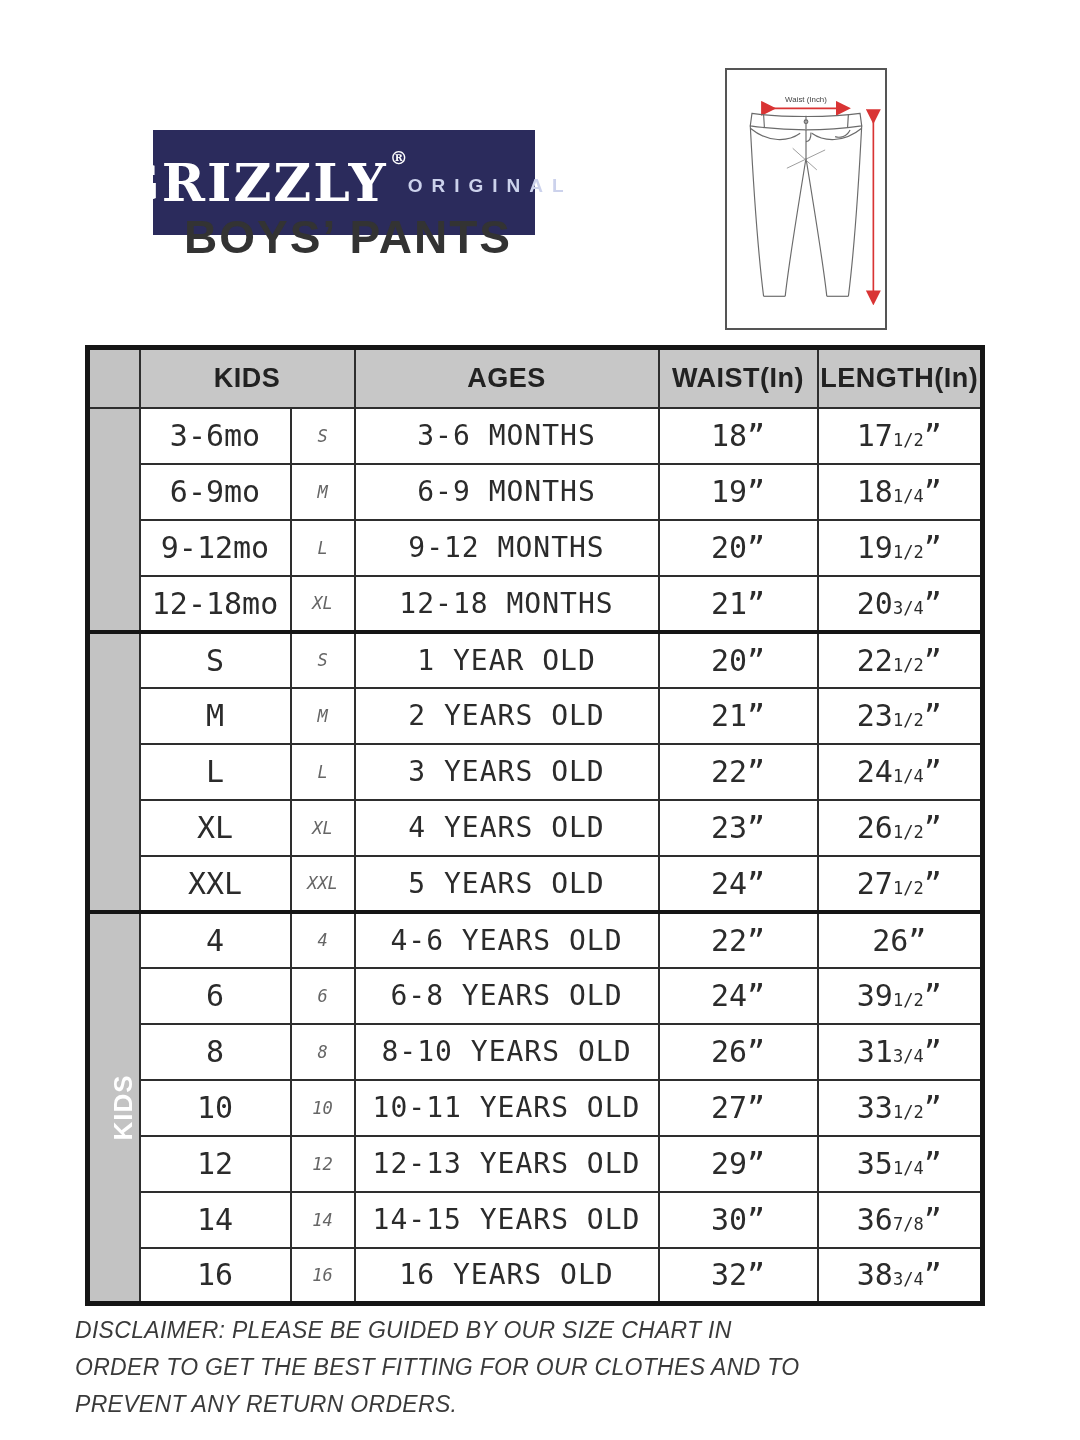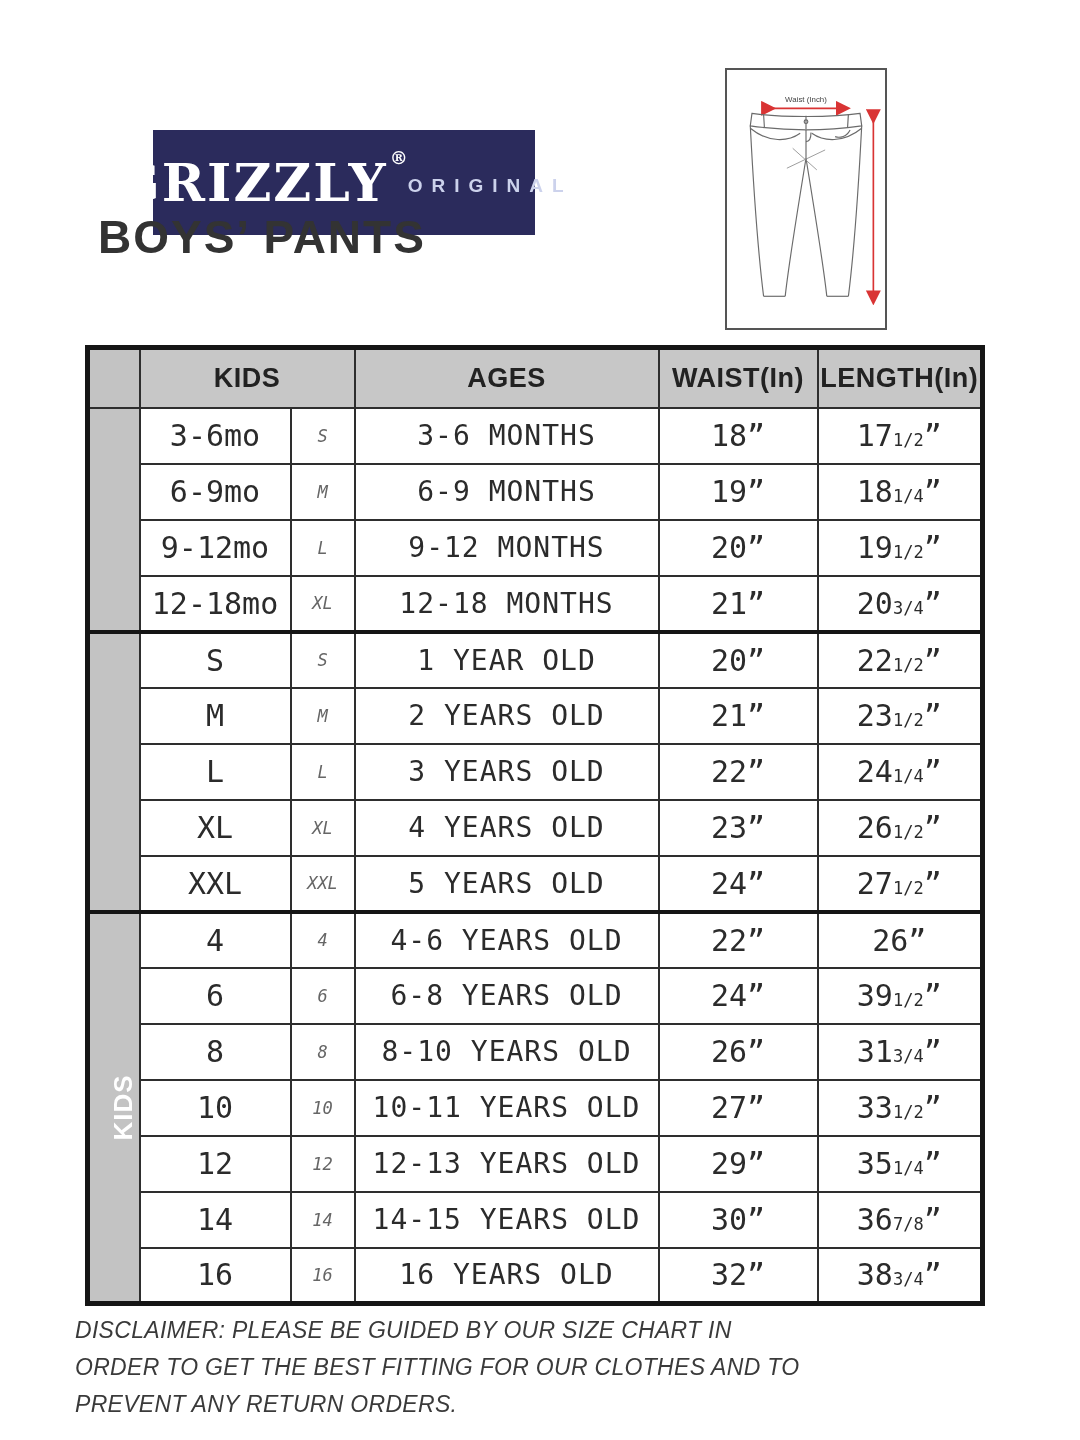--- a/index.html
+++ b/index.html
@@ -8,21 +8,21 @@
 
   
   .logo-box{position:absolute;left:153px;top:90px;width:382px;height:105px;
             background:#2b2b5c;display:flex;flex-direction:row;align-items:center;justify-content:center;margin-top:40px;}
   .brand{font-family:"DejaVu Serif",serif;font-weight:bold;font-size:52px;color:#ffffff;
          letter-spacing:2px;line-height:1;position:relative;}
   .brand sup{font-size:18px;position:relative;top:-18px;left:2px;}
   .brand-sub{font-size:19px;color:#ccd2ec;letter-spacing:9px;margin-top:6px;font-weight:bold;}
 
   
-  .title{position:absolute;left:98px;top:207px;width:500px;
+  .title{position:absolute;left:98px;top:207px;width:500px;text-align:center;
          font-weight:bold;font-size:46px;letter-spacing:2px;color:#333333;line-height:1.32;}
 
   
   .diagram{position:absolute;left:725px;top:68px;width:162px;height:262px;
            border:2px solid #555;background:#fff;box-sizing:border-box;}
   .diagram svg{width:100%;height:100%;display:block;}
 
   
   .tbl-wrap{position:absolute;left:85px;top:345px;}
   table.size-chart{border-collapse:collapse;table-layout:fixed;width:895px;

